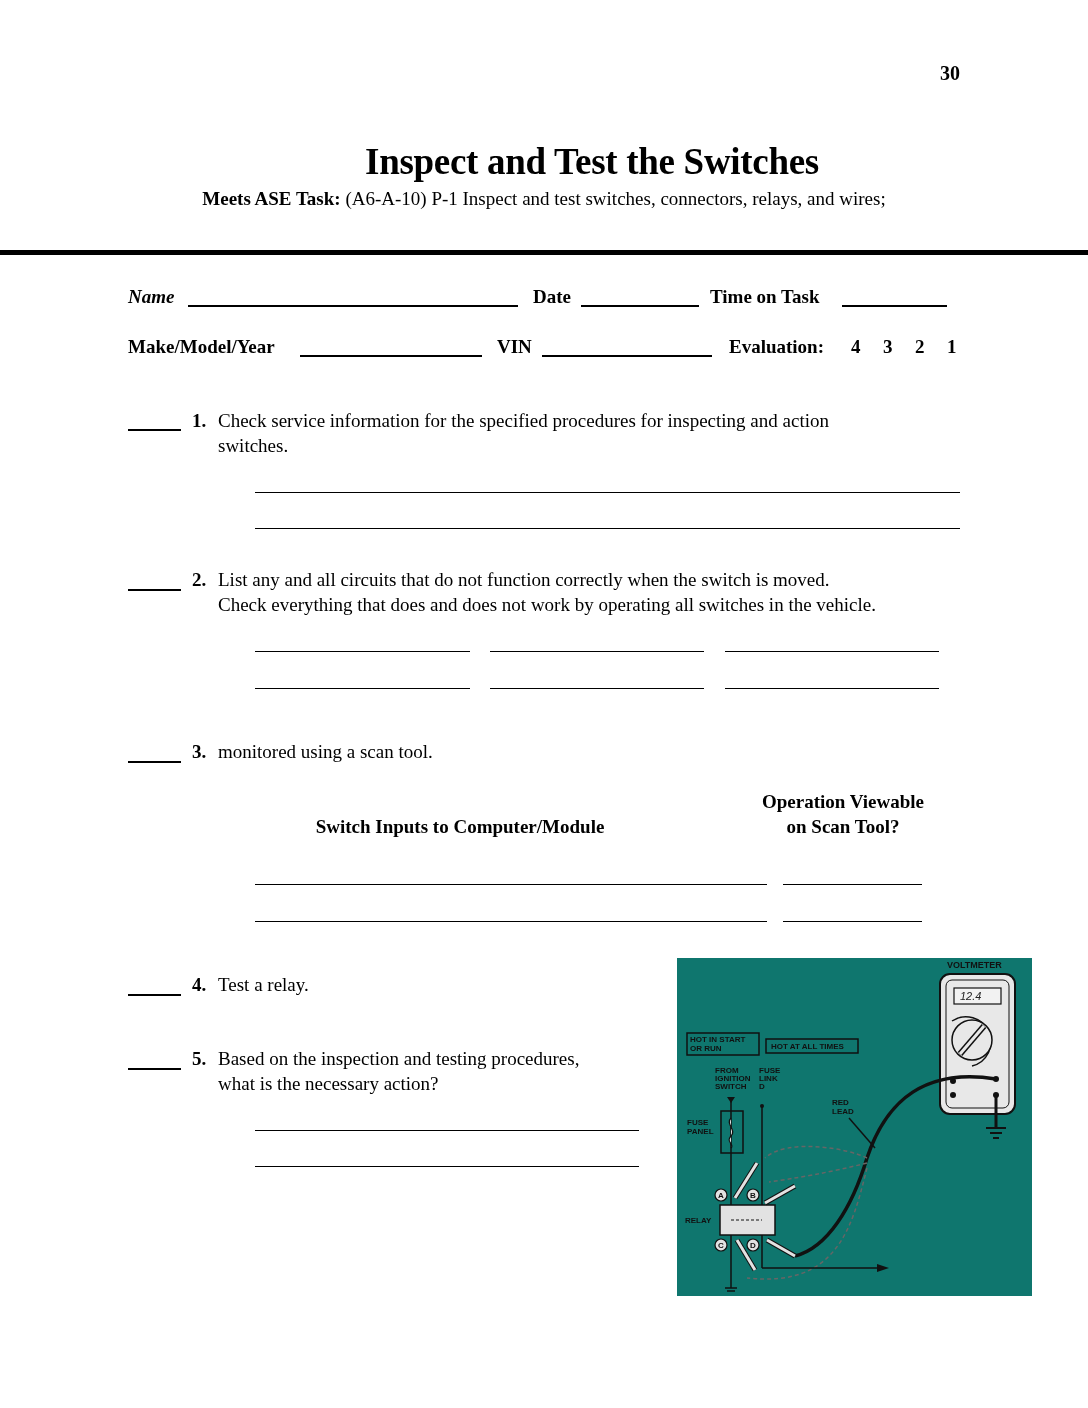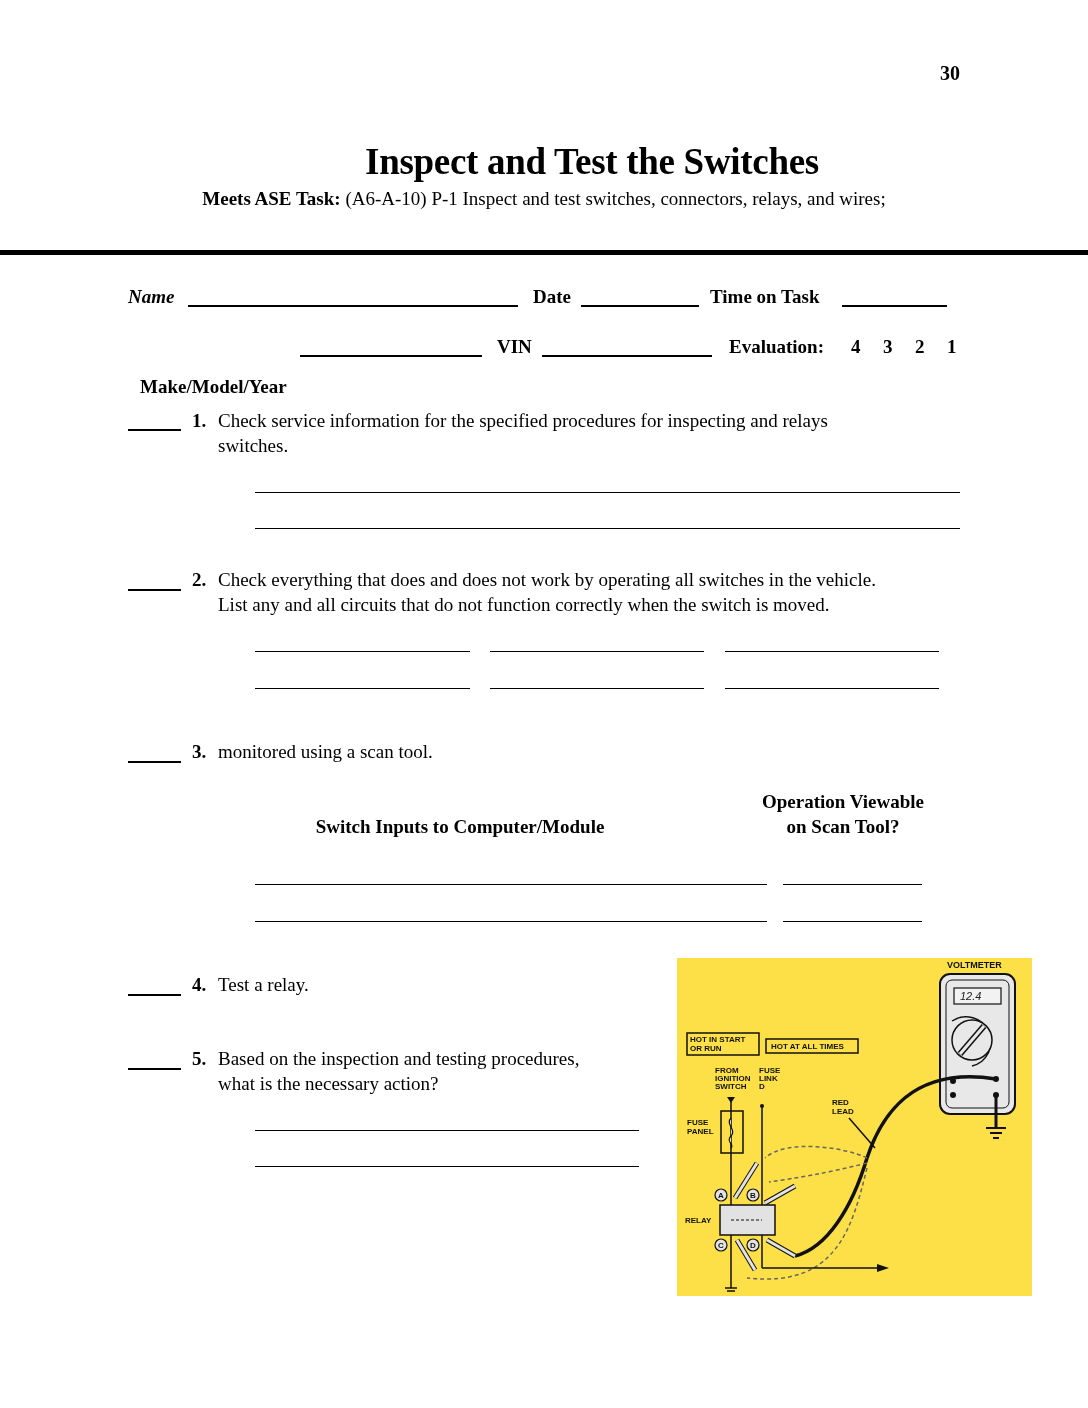--- a/index.html
+++ b/index.html
@@ -10,64 +10,64 @@
   .title { left:0; width:1088px; top:140px; text-align:center; font-size:37px; font-weight:bold; letter-spacing:-0.3px;padding-left:48px; }
   .subtitle { left:0; width:1088px; top:186px; text-align:center; font-size:19px; line-height:25px; }
   .subtitle b { font-weight:bold;margin-top:16px; }
   .rule { left:0; top:250px; width:1088px; height:5px; background:#000; }
   .lbl { font-size:19px; font-weight:bold; }
   .blank { border-bottom:2px solid #000; height:0; }
   .thin { border-bottom:1px solid #000; height:0; }
   .q { font-size:19px; line-height:25px; }
   .qnum { font-weight:bold; }
   .colhead { font-size:19px; font-weight:bold; text-align:center; line-height:25px; }
-  .figure { left:677px; top:958px; width:355px; height:338px; background:#fde047; }
+  .figure { left:677px; top:958px; width:355px; height:338px; background:#0f766e; }
   .fig-txt { font-family:"Liberation Sans", sans-serif; font-weight:bold; font-size:8px; line-height:9px; fill:#111; }
 </style>
 </head>
 <body>
 
 <div class="abs pagenum">30</div>
 <div class="abs title">Inspect and Test the Switches</div>
 <div class="abs subtitle">
   <div><b>Meets ASE Task:</b><span> (A6-A-10) P-1  Inspect and test switches, connectors, relays, and wires;</span></div>
 </div>
 <div class="abs rule"></div>
 
 <div class="abs lbl" style="left:128px;top:286px;font-style:italic;">Name</div>
 <div class="abs blank" style="left:188px;top:305px;width:330px;"></div>
 <div class="abs lbl" style="left:533px;top:286px;">Date</div>
 <div class="abs blank" style="left:581px;top:305px;width:118px;"></div>
 <div class="abs lbl" style="left:710px;top:286px;">Time on Task</div>
 <div class="abs blank" style="left:842px;top:305px;width:105px;"></div>
 
-<div class="abs lbl" style="left:140px;top:336px;margin-top:40px;">Make/Model/Year</div>
+<div class="abs lbl" style="left:128px;top:336px;">Make/Model/Year</div>
 <div class="abs blank" style="left:300px;top:355px;width:182px;"></div>
 <div class="abs lbl" style="left:497px;top:336px;">VIN</div>
 <div class="abs blank" style="left:542px;top:355px;width:170px;"></div>
 <div class="abs lbl" style="left:729px;top:336px;">Evaluation:</div>
 <div class="abs lbl" style="left:851px;top:336px;">4</div>
 <div class="abs lbl" style="left:883px;top:336px;">3</div>
 <div class="abs lbl" style="left:915px;top:336px;">2</div>
 <div class="abs lbl" style="left:947px;top:336px;">1</div>
 
 <div class="abs blank" style="left:128px;top:429px;width:53px;"></div>
 <div class="abs q qnum" style="left:192px;top:408px;">1.</div>
 <div class="abs q" style="left:218px;top:408px;">
-  <div>Check service information for the specified procedures for inspecting and relays</div>
+  <div>Check service information for the specified procedures for inspecting and action</div>
   <div>switches.</div>
 </div>
 <div class="abs thin" style="left:255px;top:492px;width:705px;"></div>
 <div class="abs thin" style="left:255px;top:528px;width:705px;"></div>
 
 <div class="abs blank" style="left:128px;top:589px;width:53px;"></div>
 <div class="abs q qnum" style="left:192px;top:567px;">2.</div>
 <div class="abs q" style="left:218px;top:567px;">
+  <div>List any and all circuits that do not function correctly when the switch is moved.</div>
   <div>Check everything that does and does not work by operating all switches in the vehicle.</div>
-  <div>List any and all circuits that do not function correctly when the switch is moved.</div>
 </div>
 <div class="abs thin" style="left:255px;top:651px;width:215px;"></div>
 <div class="abs thin" style="left:490px;top:651px;width:214px;"></div>
 <div class="abs thin" style="left:725px;top:651px;width:214px;"></div>
 <div class="abs thin" style="left:255px;top:688px;width:215px;"></div>
 <div class="abs thin" style="left:490px;top:688px;width:214px;"></div>
 <div class="abs thin" style="left:725px;top:688px;width:214px;"></div>
 
 <div class="abs blank" style="left:128px;top:761px;width:53px;"></div>
 <div class="abs q qnum" style="left:192px;top:739px;">3.</div>

